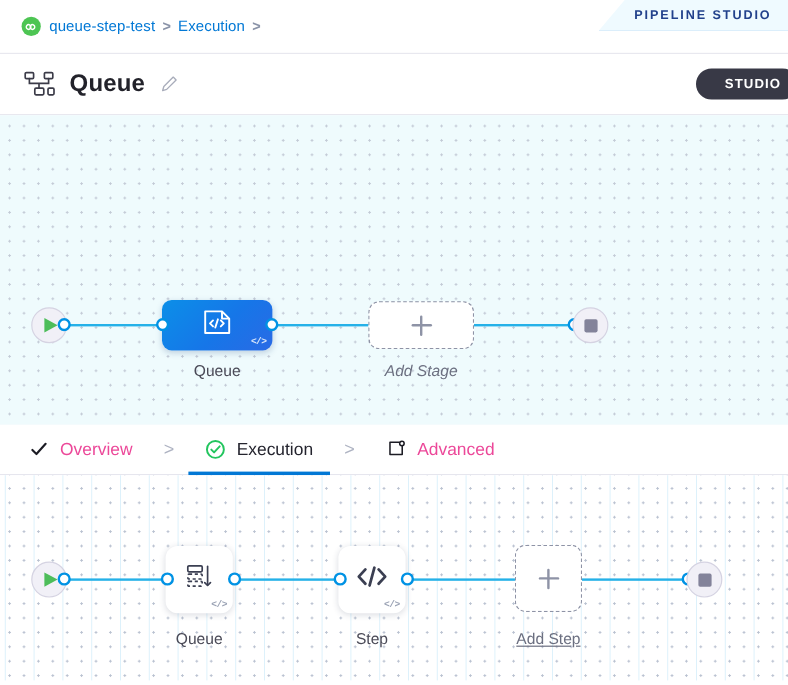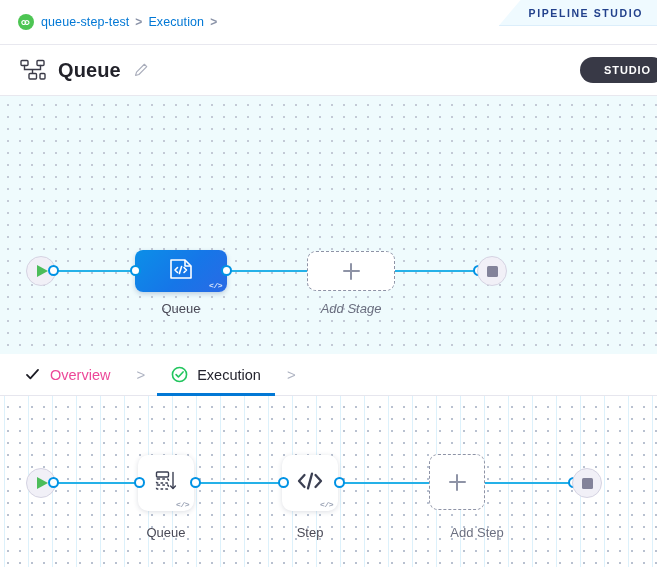--- a/index.html
+++ b/index.html
@@ -372,20 +372,29 @@
         <svg width="17" height="17" viewBox="0 0 20 20" fill="none">
           <circle cx="10" cy="10" r="8.3" stroke="#22c55e" stroke-width="1.9"></circle>
           <path d="M6 10.2l2.7 2.7L14.2 7" stroke="#22c55e" stroke-width="1.9" stroke-linecap="round" stroke-linejoin="round"></path>
         </svg>
       </span>
       <span class="tab-txt">Execution</span>
     </div>
 
     <span class="tab-chevron">&gt;</span>
 
+    <div class="tab">
+      <span class="tab-ico">
+        <svg width="17" height="17" viewBox="0 0 20 20" fill="none" stroke="#1c1c24" stroke-width="1.5" stroke-linecap="round" stroke-linejoin="round">
+          <path d="M12.5 3h-9v12h12V7"></path>
+          <circle cx="15.2" cy="4.2" r="2.2"></circle>
+        </svg>
+      </span>
+      <span class="tab-txt">Advanced</span>
+    </div>
 
   </div>
 
   <div class="canvas canvas-bottom">
     <div class="node-row">
 
       <div class="wire" style="left:54px; top:86px; width:86px;"></div>
       <div class="wire" style="left:194px; top:86px; width:88px;"></div>
       <div class="wire" style="left:338px; top:86px; width:92px;"></div>
       <div class="wire" style="left:485px; top:86px; width:90px;"></div>
@@ -422,21 +431,21 @@
         <span class="corner-code dark">&lt;/&gt;</span>
       </div>
       <div class="port" style="left:278px; top:81px;"></div>
       <div class="port" style="left:334px; top:81px;"></div>
       <div class="node-label" style="left:267px; top:129px; width:86px;">Step</div>
 
       <div class="add-node" style="left:429px; top:458px; top:58px; width:56px; height:56px;">
         <span class="plus-h"></span>
         <span class="plus-v"></span>
       </div>
-      <div class="node-label dashed-label" style="left:434px; top:129px; width:86px;">Add Step</div>
+      <div class="node-label dashed-label" style="left:414px; top:129px; width:86px;text-decoration:underline;">Add Step</div>
 
       <div class="port" style="left:568px; top:81px;"></div>
       <div class="terminal" style="left:572px; top:72px;">
         <div class="stop-sq"></div>
       </div>
 
     </div>
   </div>
 
 </div>

